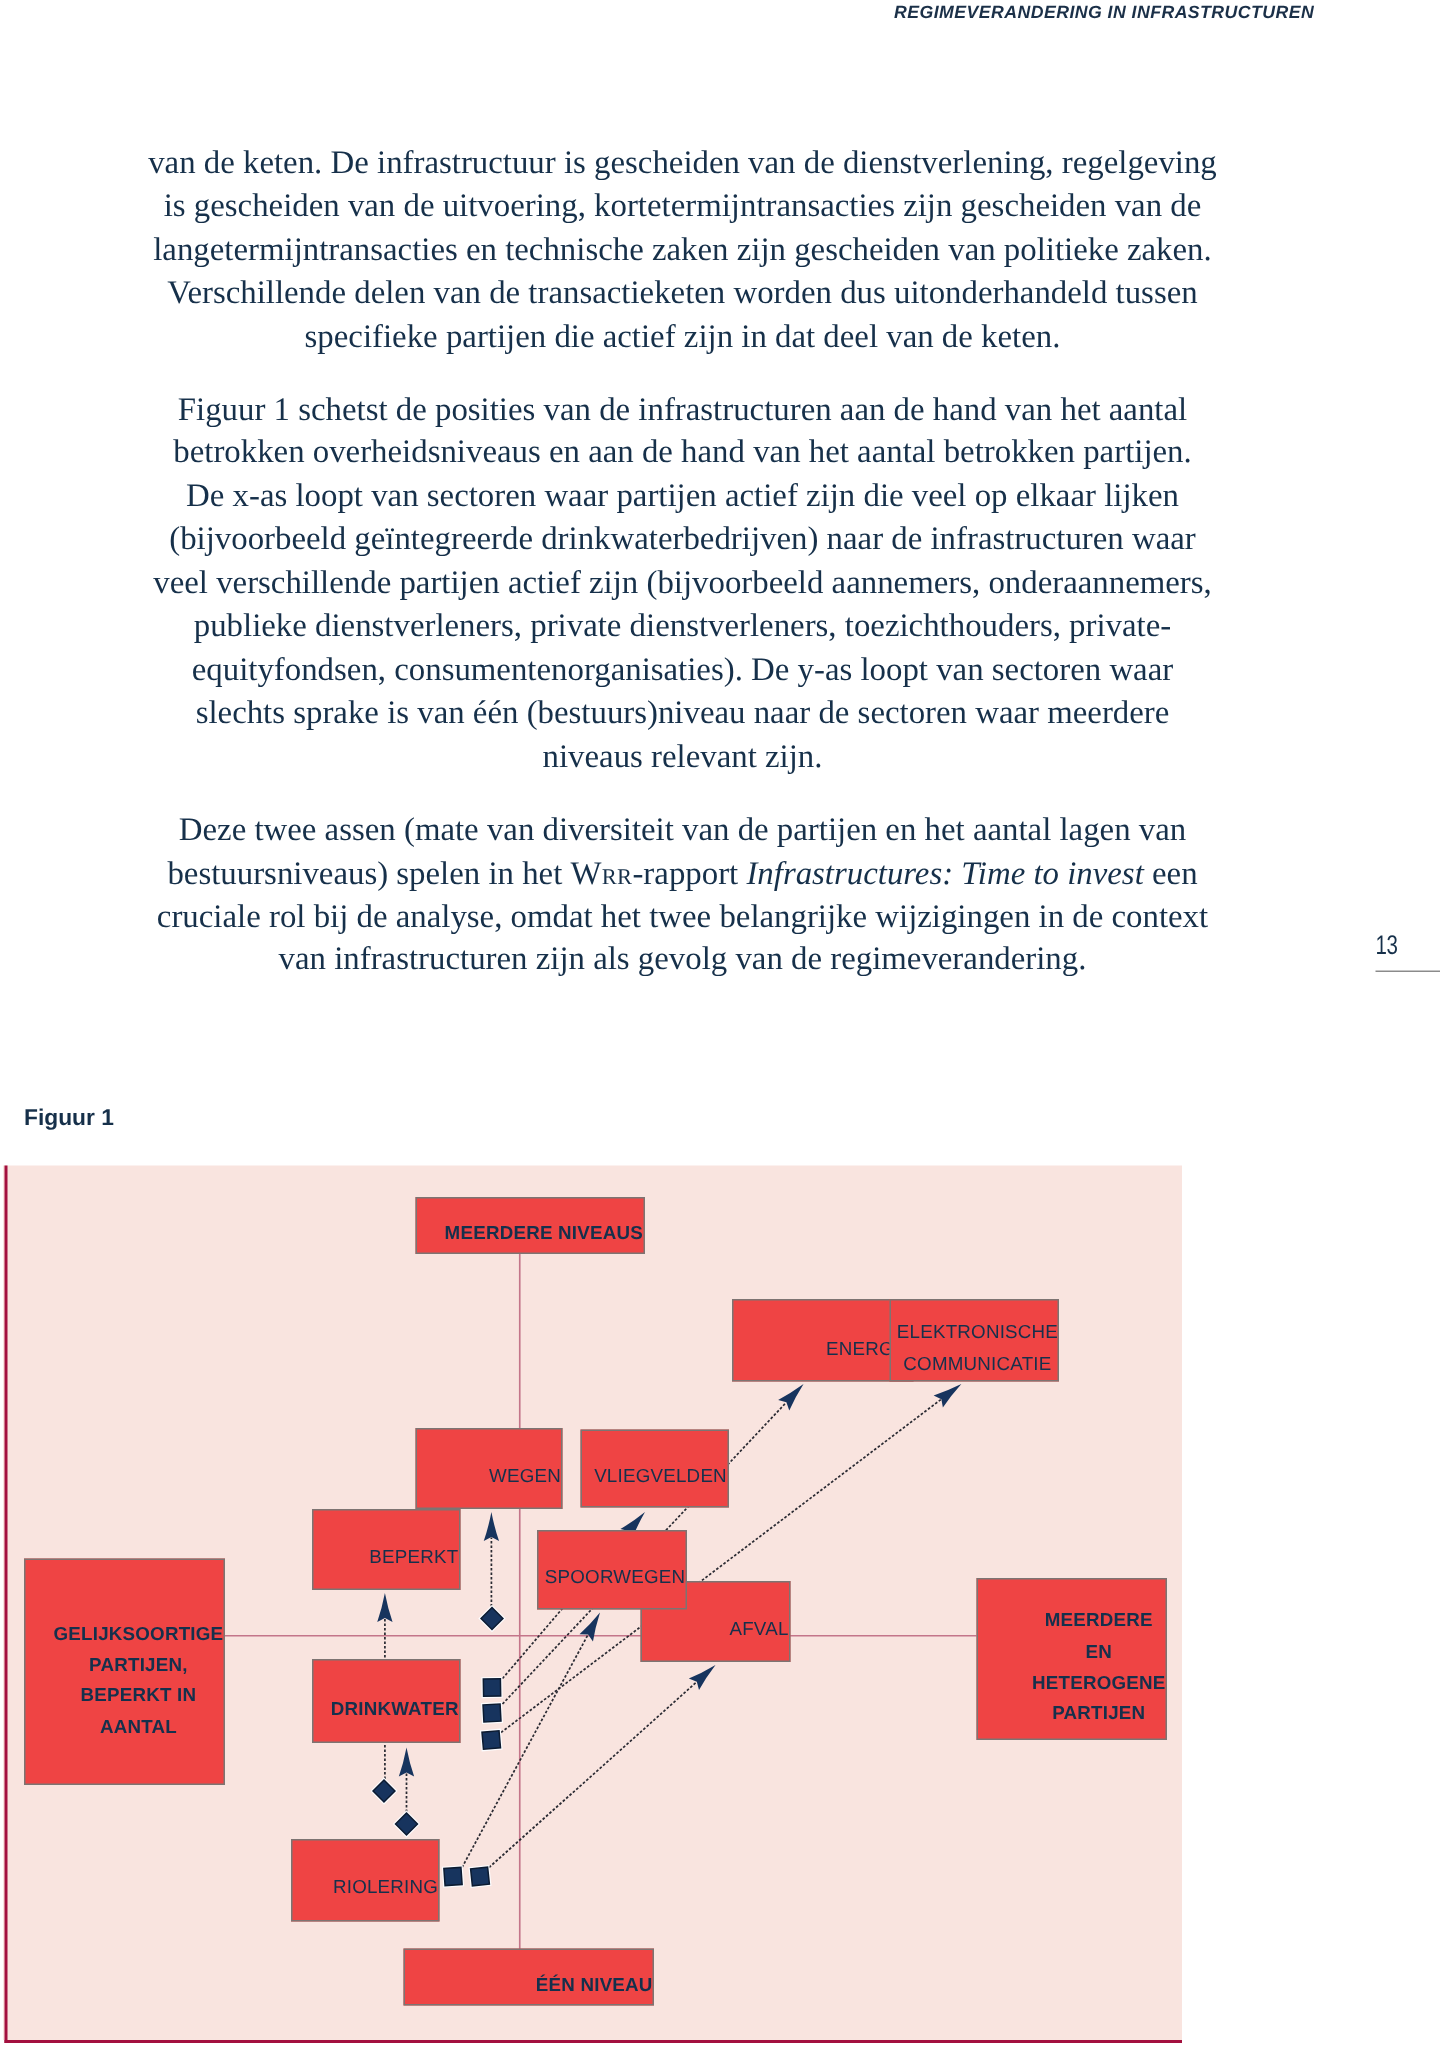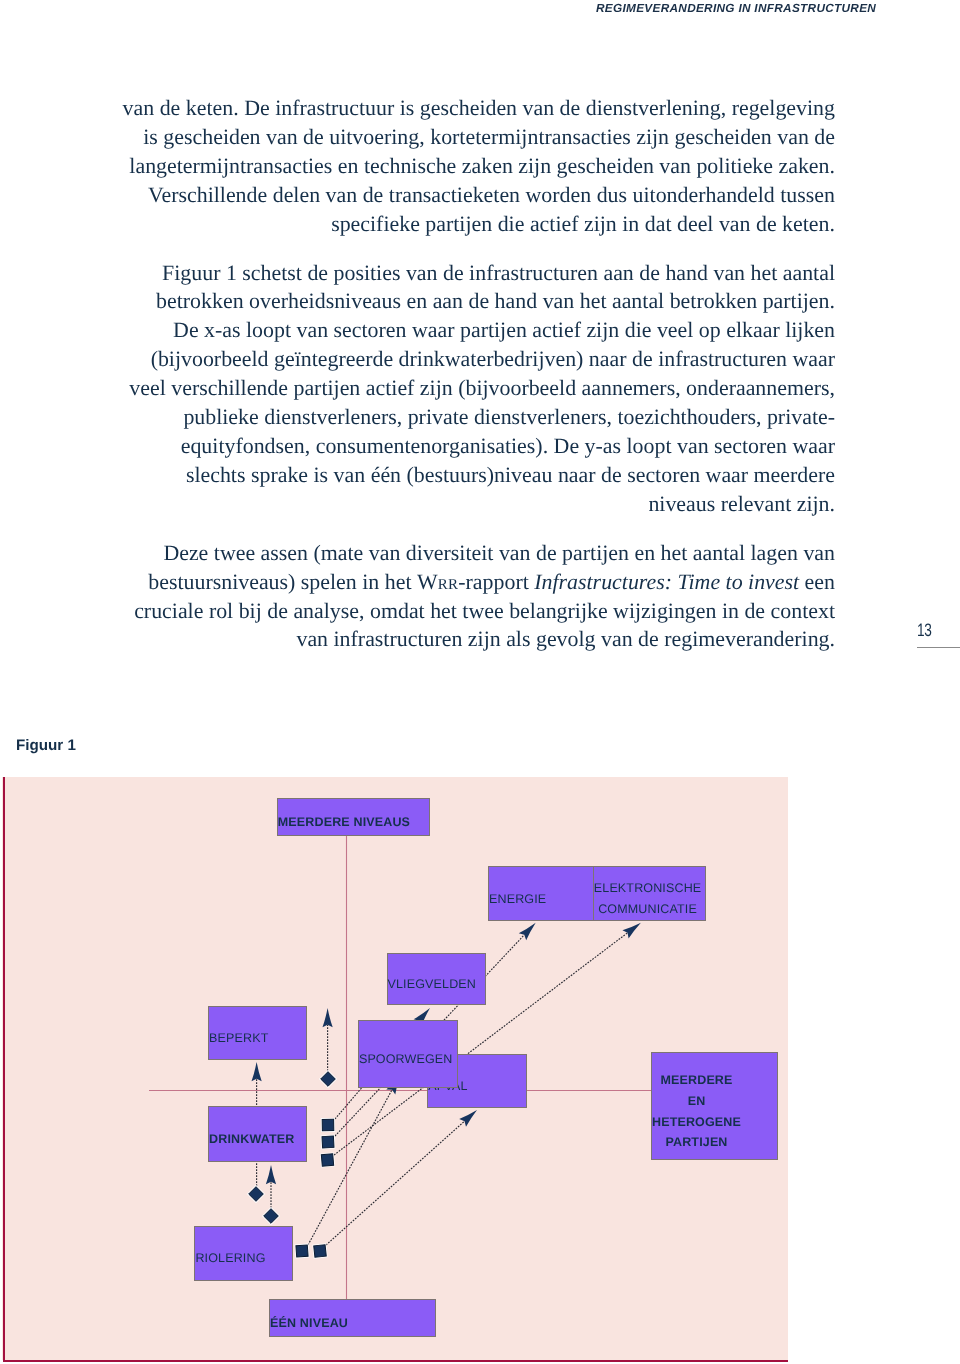--- a/index.html
+++ b/index.html
@@ -24,21 +24,21 @@
     line-height:12px;
     color:#1b3048;
     white-space:nowrap;
   }
 
   
   .body-copy{
     position:absolute; left:75px; top:94px; width:760px;
     font-family:"Liberation Serif",serif;
     font-size:21.9px; line-height:28.9px; color:#16304a;
-    text-align:right;
+    text-align:center;
   }
   .body-copy p{margin:0 0 20px 0;white-space:nowrap;}
   .body-copy p.last{margin-bottom:0;}
   .sc{font-variant:small-caps;letter-spacing:0.2px;}
   .it{font-style:italic;}
 
   
   .folio{
     position:absolute; left:917px; top:621px;
     font-family:"Liberation Sans",sans-serif;
@@ -61,22 +61,22 @@
     position:absolute; left:2px; top:777px; width:786px; height:583px;
     background:#f9e4df;
     box-sizing:border-box;
   }
   .fig-edge{position:absolute;background:#a3103f;}
   .fig-edge-left{left:2.5px;top:777px;width:2.1px;height:585px;}
   .fig-edge-bottom{left:2.5px;top:1359.5px;width:785px;height:2.3px;}
   .figure svg{position:absolute;left:0;top:0;}
   .fig-box{
     position:absolute; box-sizing:border-box;
-    background:#8b5cf6; border:1px solid #7d7472;
-    display:flex; align-items:center; justify-content:flex-start;
+    background:#ef4444; border:1px solid #7d7472;
+    display:flex; align-items:center; justify-content:flex-end;
     padding-top:11px;
     font-family:"Liberation Sans",sans-serif;
     color:#15304c; text-align:center;
     font-size:12.5px; letter-spacing:0.15px; line-height:20.8px;
   }
   .fig-box-axis{font-weight:700;}
   .fig-box-sector{font-weight:400;}
 </style>
 </head>
 <body>
@@ -136,31 +136,37 @@
       </svg>
       <div class="fig-box fig-box-axis" style="left: 274.8px; top: 21.1px; width: 152.9px; height: 37.5px;">
         <span><span>MEERDERE NIVEAUS</span></span>
       </div>
       <div class="fig-box fig-box-sector" style="left: 486px; top: 89.1px; width: 121px; height: 54.8px;">
         <span><span>ENERGIE</span></span>
       </div>
       <div class="fig-box fig-box-sector" style="left: 590.8px; top: 89.1px; width: 113.6px; height: 54.8px;">
         <span><span>ELEKTRONISCHE</span><br><span>COMMUNICATIE</span></span>
       </div>
+      <div class="fig-box fig-box-sector" style="left: 274.8px; top: 175.3px; width: 98.2px; height: 53.4px;">
+        <span><span>WEGEN</span></span>
+      </div>
       <div class="fig-box fig-box-sector" style="left: 384.5px; top: 175.5px; width: 99.1px; height: 52.8px;">
         <span><span>VLIEGVELDEN</span></span>
       </div>
       <div class="fig-box fig-box-sector" style="left: 206.1px; top: 228.7px; width: 98.5px; height: 53.9px;">
         <span><span>BEPERKT</span></span>
       </div>
       <div class="fig-box fig-box-sector" style="left: 425.2px; top: 276.9px; width: 99.5px; height: 54.5px;">
         <span><span>AFVAL</span></span>
       </div>
-      <div class="fig-box fig-box-sector" style="left: 355.9px; top: 242.9px; width: 100px; height: 68px;">
+      <div class="fig-box fig-box-sector" style="left: 355.9px; top: 242.9px; width: 100px; height: 53px;">
         <span><span>SPOORWEGEN</span></span>
+      </div>
+      <div class="fig-box fig-box-axis" style="left: 13.5px; top: 262.4px; width: 134.4px; height: 151px;">
+        <span><span>GELIJKSOORTIGE</span><br><span>PARTIJEN,</span><br><span>BEPERKT IN</span><br><span>AANTAL</span></span>
       </div>
       <div class="fig-box fig-box-axis" style="left: 649px; top: 275px; width: 127px; height: 108px;">
         <span><span>MEERDERE</span><br><span>EN</span><br><span>HETEROGENE</span><br><span>PARTIJEN</span></span>
       </div>
       <div class="fig-box fig-box-sector" style="left: 206.1px; top: 328.7px; width: 98.7px; height: 56.6px; font-weight: bold;">
         <span><span>DRINKWATER</span></span>
       </div>
       <div class="fig-box fig-box-sector" style="left: 192.4px; top: 449px; width: 98.7px; height: 54.6px;">
         <span><span>RIOLERING</span></span>
       </div>

